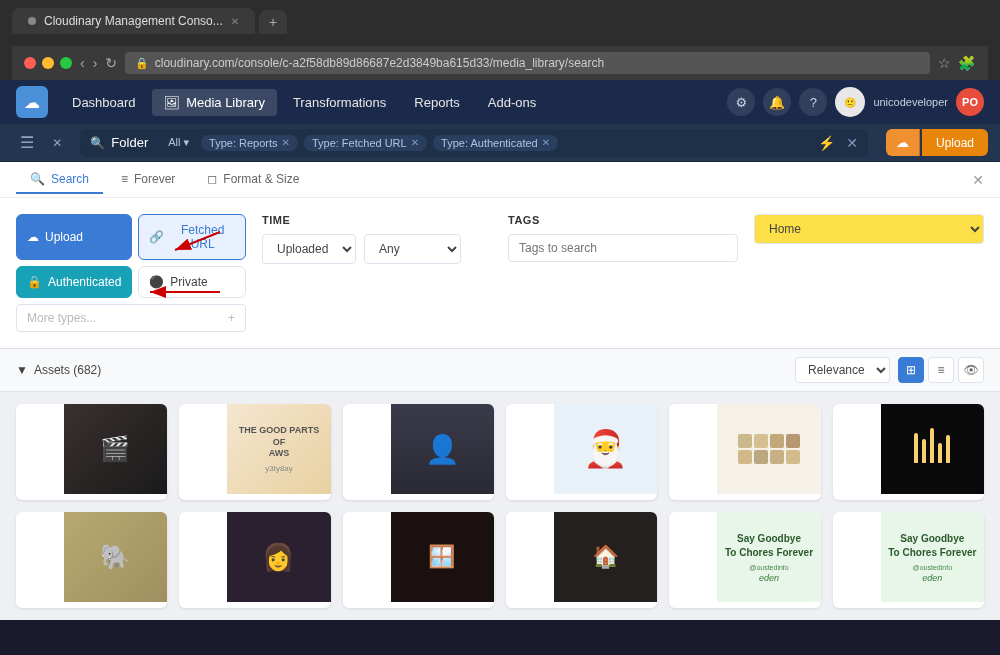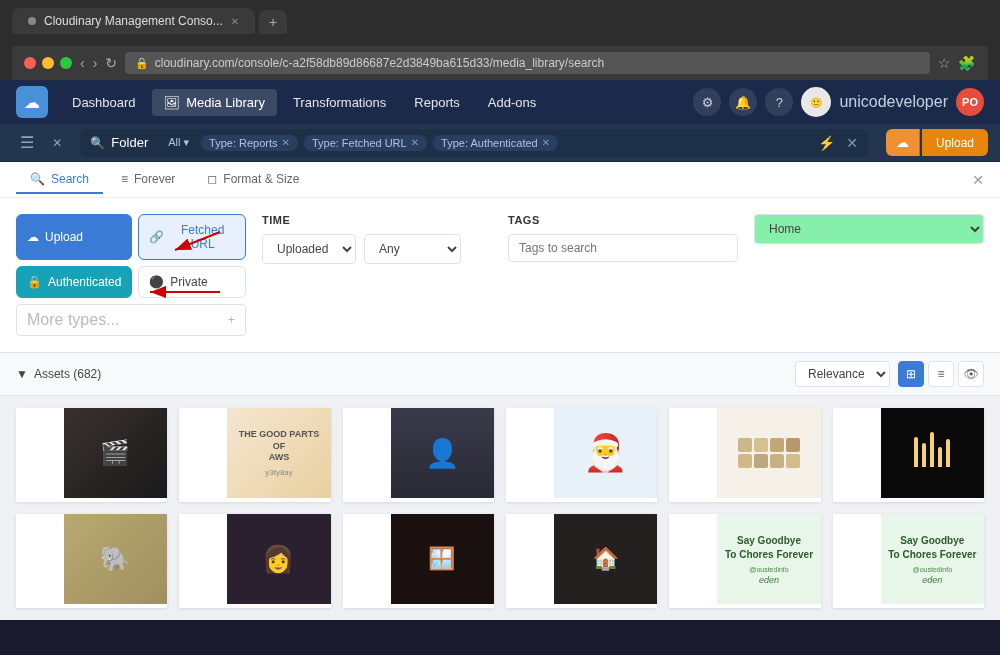--- a/index.html
+++ b/index.html
@@ -57,35 +57,35 @@
     .filter-section { }
     .filter-label { font-size: 11px; font-weight: 600; color: #333; margin-bottom: 8px; text-transform: uppercase; letter-spacing: 0.5px; }
     .type-buttons { display: grid; grid-template-columns: 1fr 1fr; gap: 6px; }
     .type-btn { padding: 8px 10px; border: 1.5px solid #dde3ec; border-radius: 6px; font-size: 12px; cursor: pointer; display: flex; align-items: center; gap: 6px; background: white; color: #444; }
     .type-btn.active-blue { background: #3a7bd5; border-color: #3a7bd5; color: white; }
     .type-btn.active-teal { background: #17a2b8; border-color: #17a2b8; color: white; }
     .more-types-input { width: 100%; border: 1px solid #dde3ec; border-radius: 4px; padding: 6px 10px; font-size: 12px; color: #aaa; margin-top: 6px; display: flex; align-items: center; justify-content: space-between; }
     .time-row { display: flex; gap: 8px; align-items: center; }
     .time-select { border: 1px solid #dde3ec; border-radius: 4px; padding: 6px 10px; font-size: 12px; color: #444; background: white; cursor: pointer; }
     .tags-input { width: 100%; border: 1px solid #dde3ec; border-radius: 4px; padding: 6px 10px; font-size: 12px; color: #aaa; }
-    .folder-select { width: 100%; border: 1px solid #dde3ec; border-radius: 4px; padding: 6px 10px; font-size: 12px; color: #444; background: #86efac; }
+    .folder-select { width: 100%; border: 1px solid #dde3ec; border-radius: 4px; padding: 6px 10px; font-size: 12px; color: #444; background: #fde047; }
 
     
     .assets-area { flex: 1; overflow: hidden; display: flex; flex-direction: column; }
     .assets-header { display: flex; align-items: center; padding: 8px 16px; background: #f8f9fa; border-bottom: 1px solid #dde3ec; }
     .assets-toggle { display: flex; align-items: center; gap: 6px; font-size: 12px; color: #444; cursor: pointer; }
     .assets-spacer { flex: 1; }
     .sort-select { border: 1px solid #dde3ec; border-radius: 4px; padding: 4px 8px; font-size: 12px; color: #444; background: white; }
     .view-btns { display: flex; gap: 4px; margin-left: 8px; }
     .view-btn { width: 26px; height: 26px; border: 1px solid #dde3ec; border-radius: 4px; background: white; display: flex; align-items: center; justify-content: center; font-size: 12px; cursor: pointer; color: #666; }
     .view-btn.active { background: #3a7bd5; border-color: #3a7bd5; color: white; }
 
     
     .assets-grid { display: grid; grid-template-columns: repeat(6, 1fr); gap: 12px; padding: 12px 16px; overflow-y: auto; flex: 1; background: #eef0f4; }
-    .asset-card { background: white; border-radius: 0; overflow: hidden; box-shadow: 0 1px 3px rgba(0,0,0,0.1); padding-left: 48px; }
+    .asset-card { background: white; border-radius: 6px; overflow: hidden; box-shadow: 0 1px 3px rgba(0,0,0,0.1); padding-left: 48px; }
     .asset-thumb { width: 100%; height: 90px; object-fit: cover; background: #ccc; display: flex; align-items: center; justify-content: center; overflow: hidden; }
 
     
     .thumb-dark { background: #2d3030; }
     .thumb-book { background: linear-gradient(135deg, #f5e6d0, #e8c898); }
     .thumb-person { background: #4a4a5a; }
 
     
     .arrow-container { position: relative; }
     svg.arrows { position: absolute; top: 0; left: 0; pointer-events: none; z-index: 10; }
@@ -143,21 +143,21 @@
     </div>
     <div class="nav-item">
       <span>Add-ons</span>
     </div>
     <div class="nav-spacer"></div>
     <div class="nav-right">
       <div class="nav-icon-btn">⚙</div>
       <div class="nav-icon-btn">🔔</div>
       <div class="nav-icon-btn">?</div>
       <div class="user-avatar" style="font-size:10px;color:#555;">🙂</div>
-      <span style="color:#c5d0e0;font-size:16px;">unicodeveloper</span>
+      <span style="color:#c5d0e0;font-size:11px;">unicodeveloper</span>
       <div class="user-badge">
         <span>PO</span>
       </div>
     </div>
   </div>
 
   <div class="secondary-nav">
     <button class="sec-nav-btn" style="color:#8fa3c0;font-size:16px;">☰</button>
     <button class="sec-nav-btn" style="color:#8fa3c0;">✕</button>
     <div class="search-bar-area">
@@ -220,21 +220,21 @@
           <button class="type-btn active-teal">
             <span>🔒</span>
             <span>Authenticated</span>
           </button>
           <button class="type-btn">
             <span>⚫</span>
             <span>Private</span>
           </button>
         </div>
         <div class="more-types-input">
-          <span style="color:#bbb;font-size:16px;">More types...</span>
+          <span style="color:#bbb;font-size:12px;">More types...</span>
           <span style="color:#bbb;font-size:12px;">+</span>
         </div>
       </div>
 
       <div class="filter-section">
         <div class="filter-label">Time</div>
         <div class="time-row">
           <select class="time-select">
             <option>Uploaded</option>
             <option>Created</option>

